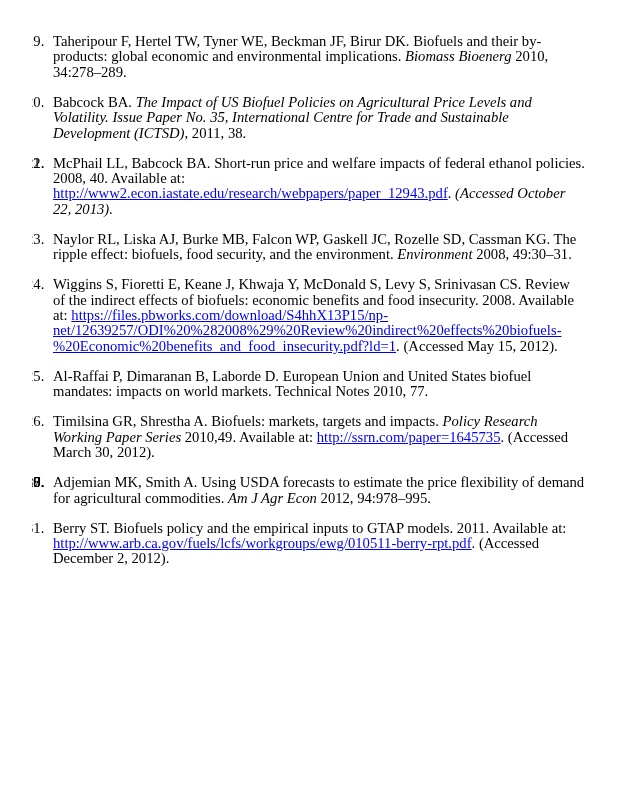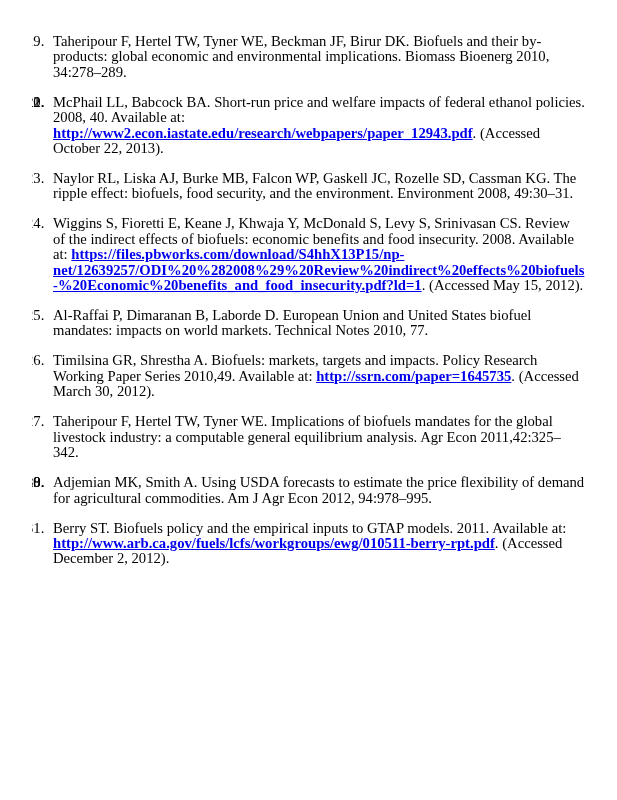--- a/index.html
+++ b/index.html
@@ -35,50 +35,50 @@
     margin: 0 0 14.6px 0;
     text-align: left;
   }
   .ref-num {
     position: absolute;
     left: 26px;
     top: 0;
     white-space: nowrap;
   }
   .ref-text .ital {
+    font-style: italic;
   }
   .ref-text a.lnk {
     text-decoration: underline;
     overflow-wrap: break-word;
     cursor: pointer;
-    font-weight: bold;
   }
   .left-crop {
     position: absolute;
     left: 0;
     top: 0;
     width: 32px;
     height: 100%;
     background: #ffffff;
     z-index: 5;
   }
 </style>
 </head>
 <body>
 
 <div class="page">
   <ol class="refs">
       <li class="ref"><span class="ref-num">19.</span><span class="ref-text"><span class="rom">Taheripour F, Hertel TW, Tyner WE, Beckman JF, Birur DK. Biofuels and their by-products: global economic and environmental implications. </span><span class="ital">Biomass Bioenerg</span><span class="rom"> 2010, 34:278–289.</span></span></li>
-      <li class="ref"><span class="ref-num">20.</span></li>
+      <li class="ref"><span class="ref-num">20.</span><span class="ref-text"><span class="rom">Babcock BA. </span><span class="ital">The Impact of US Biofuel Policies on Agricultural Price Levels and Volatility. Issue Paper No. 35, International Centre for Trade and Sustainable Development (ICTSD)</span><span class="rom">, 2011, 38.</span></span></li>
       <li class="ref"><span class="ref-num">21.</span></li>
       <li class="ref"><span class="ref-num">22.</span><span class="ref-text"><span class="rom">McPhail LL, Babcock BA. Short-run price and welfare impacts of federal ethanol policies. 2008, 40. Available at: </span><a class="lnk" href="#" style="color: rgb(0, 0, 238);">http://www2.econ.iastate.edu/research/webpapers/paper_12943.pdf</a><span class="rom">. </span><span class="ital">(Accessed October 22, 2013).</span></span></li>
       <li class="ref"><span class="ref-num">23.</span><span class="ref-text"><span class="rom">Naylor RL, Liska AJ, Burke MB, Falcon WP, Gaskell JC, Rozelle SD, Cassman KG. The ripple effect: biofuels, food security, and the environment. </span><span class="ital">Environment</span><span class="rom"> 2008, 49:30–31.</span></span></li>
       <li class="ref"><span class="ref-num">24.</span><span class="ref-text"><span class="rom">Wiggins S, Fioretti E, Keane J, Khwaja Y, McDonald S, Levy S, Srinivasan CS. Review of the indirect effects of biofuels: economic benefits and food insecurity. 2008. Available at: </span><a class="lnk" href="#" style="color: rgb(0, 0, 238);">https://files.pbworks.com/download/S4hhX13P15/np-net/12639257/ODI%20%282008%29%20Review%20indirect%20effects%20biofuels-%20Economic%20benefits_and_food_insecurity.pdf?ld=1</a><span class="rom">. (Accessed May 15, 2012).</span></span></li>
       <li class="ref"><span class="ref-num">25.</span><span class="ref-text"><span class="rom">Al-Raffai P, Dimaranan B, Laborde D. European Union and United States biofuel mandates: impacts on world markets. Technical Notes 2010, 77.</span></span></li>
       <li class="ref"><span class="ref-num">26.</span><span class="ref-text"><span class="rom">Timilsina GR, Shrestha A. Biofuels: markets, targets and impacts. </span><span class="ital">Policy Research Working Paper Series</span><span class="rom"> 2010,49. Available at: </span><a class="lnk" href="#" style="color: rgb(0, 0, 238);">http://ssrn.com/paper=1645735</a><span class="rom">. (Accessed March 30, 2012).</span></span></li>
-      <li class="ref"><span class="ref-num">27.</span><span class="ref-text"><span class="rom">Taheripour F, Hertel TW, Tyner WE. Implications of biofuels mandates for the global livestock industry: a computable general equilibrium analysis. </span><span class="ital">Agr Econ</span><span class="rom"> 2011,42:325–342.</span></span></li>
+      <li class="ref"><span class="ref-num">27.</span></li>
       <li class="ref"><span class="ref-num">28.</span></li>
       <li class="ref"><span class="ref-num">29.</span></li>
       <li class="ref"><span class="ref-num">30.</span><span class="ref-text"><span class="rom">Adjemian MK, Smith A. Using USDA forecasts to estimate the price flexibility of demand for agricultural commodities. </span><span class="ital">Am J Agr Econ</span><span class="rom"> 2012, 94:978–995.</span></span></li>
       <li class="ref"><span class="ref-num">31.</span><span class="ref-text"><span class="rom">Berry ST. Biofuels policy and the empirical inputs to GTAP models. 2011. Available at: </span><a class="lnk" href="#" style="color: rgb(0, 0, 238); text-align: center;">http://www.arb.ca.gov/fuels/lcfs/workgroups/ewg/010511-berry-rpt.pdf</a><span class="rom">. (Accessed December 2, 2012).</span></span></li>
     </ol>
   <div class="left-crop"></div>
 </div>
 
 </body></html>

